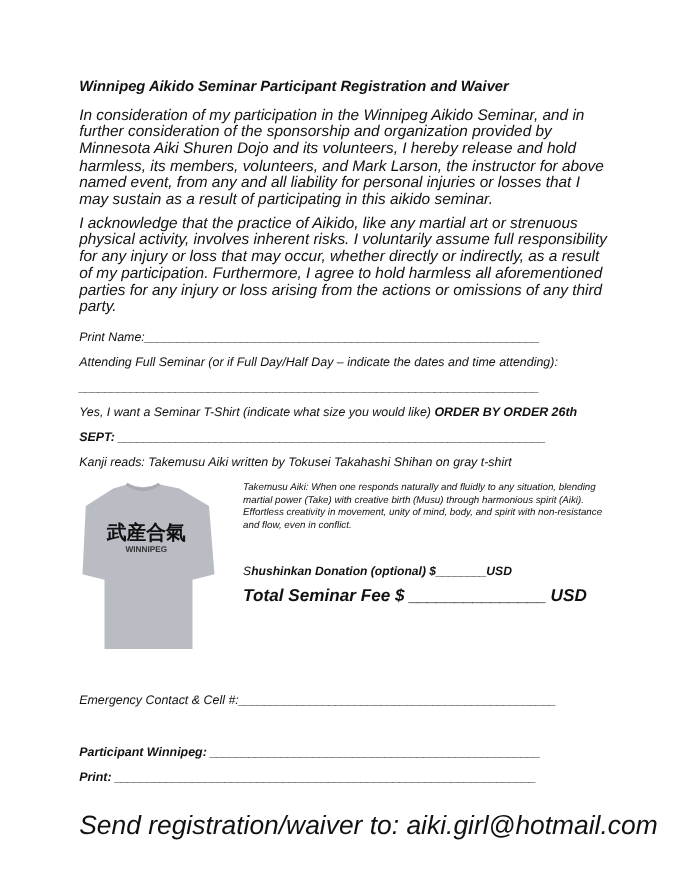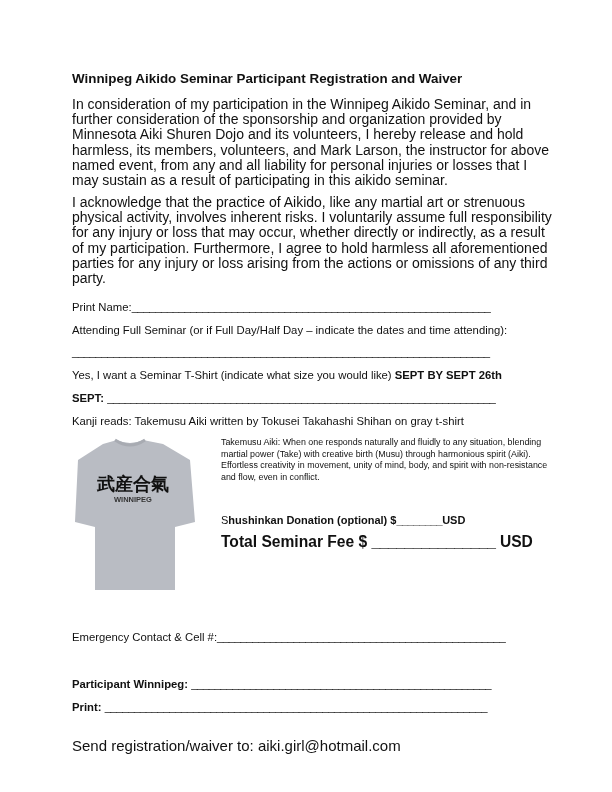--- a/index.html
+++ b/index.html
@@ -1,49 +1,49 @@
 <!DOCTYPE html>
 <html><head>
   <meta charset="utf-8">
   <style>
     html, body { margin: 0; padding: 0; background: #ffffff; }
     body { width: 612px; height: 792px; position: relative; overflow: hidden;
            font-family: "Liberation Sans", sans-serif; color: #111111; }
-    .abs { position: absolute; white-space: nowrap; }
+    .abs { position: absolute; white-space: nowrap; font-style: italic; }
     .title { left: 72px; top: 71px; font-size: 13.4px; font-weight: bold; }
     .para { left: 72px; width: 480px; font-size: 14px; line-height: 15.2px; white-space: normal; }
     .p1 { top: 97px; }
     .p2 { top: 195px; }
     .line-text { left: 72px; font-size: 11.3px; }
     .bold { font-weight: bold; }
     .blank { letter-spacing: -0.4px; }
     .desc { left: 221px; top: 437px; width: 330px; font-size: 8.9px; line-height: 11.7px; white-space: normal; }
     .donation { left: 221px; top: 514px; font-size: 11px; font-weight: bold; }
     .donation .s-norm { font-weight: normal; }
     .total { left: 221px; top: 533px; font-size: 15.6px; font-weight: bold; }
-    .send { left: 72px; top: 737px; font-size: 15px; }
+    .send { left: 72px; top: 737px; font-size: 24px; }
     .shirt { position: absolute; left: 45px; top: 432px; width: 170px; height: 165px; }
   </style>
 </head>
 <body>
 
 <div class="abs title">Winnipeg Aikido Seminar Participant Registration and Waiver</div>
 
 <div class="abs para p1">In consideration of my participation in the Winnipeg Aikido Seminar, and in further consideration of the sponsorship and organization provided by Minnesota Aiki Shuren Dojo and its volunteers, I hereby release and hold harmless, its members, volunteers, and Mark Larson, the instructor for above named event, from any and all liability for personal injuries or losses that I may sustain as a result of participating in this aikido seminar.</div>
 <div class="abs para p2">I acknowledge that the practice of Aikido, like any martial art or strenuous physical activity, involves inherent risks. I voluntarily assume full responsibility for any injury or loss that may occur, whether directly or indirectly, as a result of my participation. Furthermore, I agree to hold harmless all aforementioned parties for any injury or loss arising from the actions or omissions of any third party.</div>
 
 <div class="abs line-text" style="top:301px;">
   <span>Print Name:</span><span class="blank">_____________________________________________________________</span>
 </div>
 
 <div class="abs line-text" style="top:324px;">Attending Full Seminar (or if Full Day/Half Day – indicate the dates and time attending):</div>
 <div class="abs line-text blank" style="top:346px;">_______________________________________________________________________</div>
 
 <div class="abs line-text" style="top:369px;">
-  <span>Yes, I want a Seminar T-Shirt (indicate what size you would like) </span><span class="bold">SEPT BY SEPT 26th</span>
+  <span>Yes, I want a Seminar T-Shirt (indicate what size you would like) </span><span class="bold">ORDER BY ORDER 26th</span>
 </div>
 
 <div class="abs line-text" style="top:392px;">
   <span class="bold">SEPT: </span><span class="blank">__________________________________________________________________</span>
 </div>
 
 <div class="abs line-text" style="top:415px;">Kanji reads: Takemusu Aiki written by Tokusei Takahashi Shihan on gray t-shirt</div>
 
 <svg class="shirt" viewBox="0 0 170 165">
   <path d="M72 8 Q85 14 98 8 L118 12 L145 28 L150 90 L130 95 L130 158 L50 158 L50 95 L30 90 L33 28 L58 12 Z" fill="#b9bcc3"></path>

